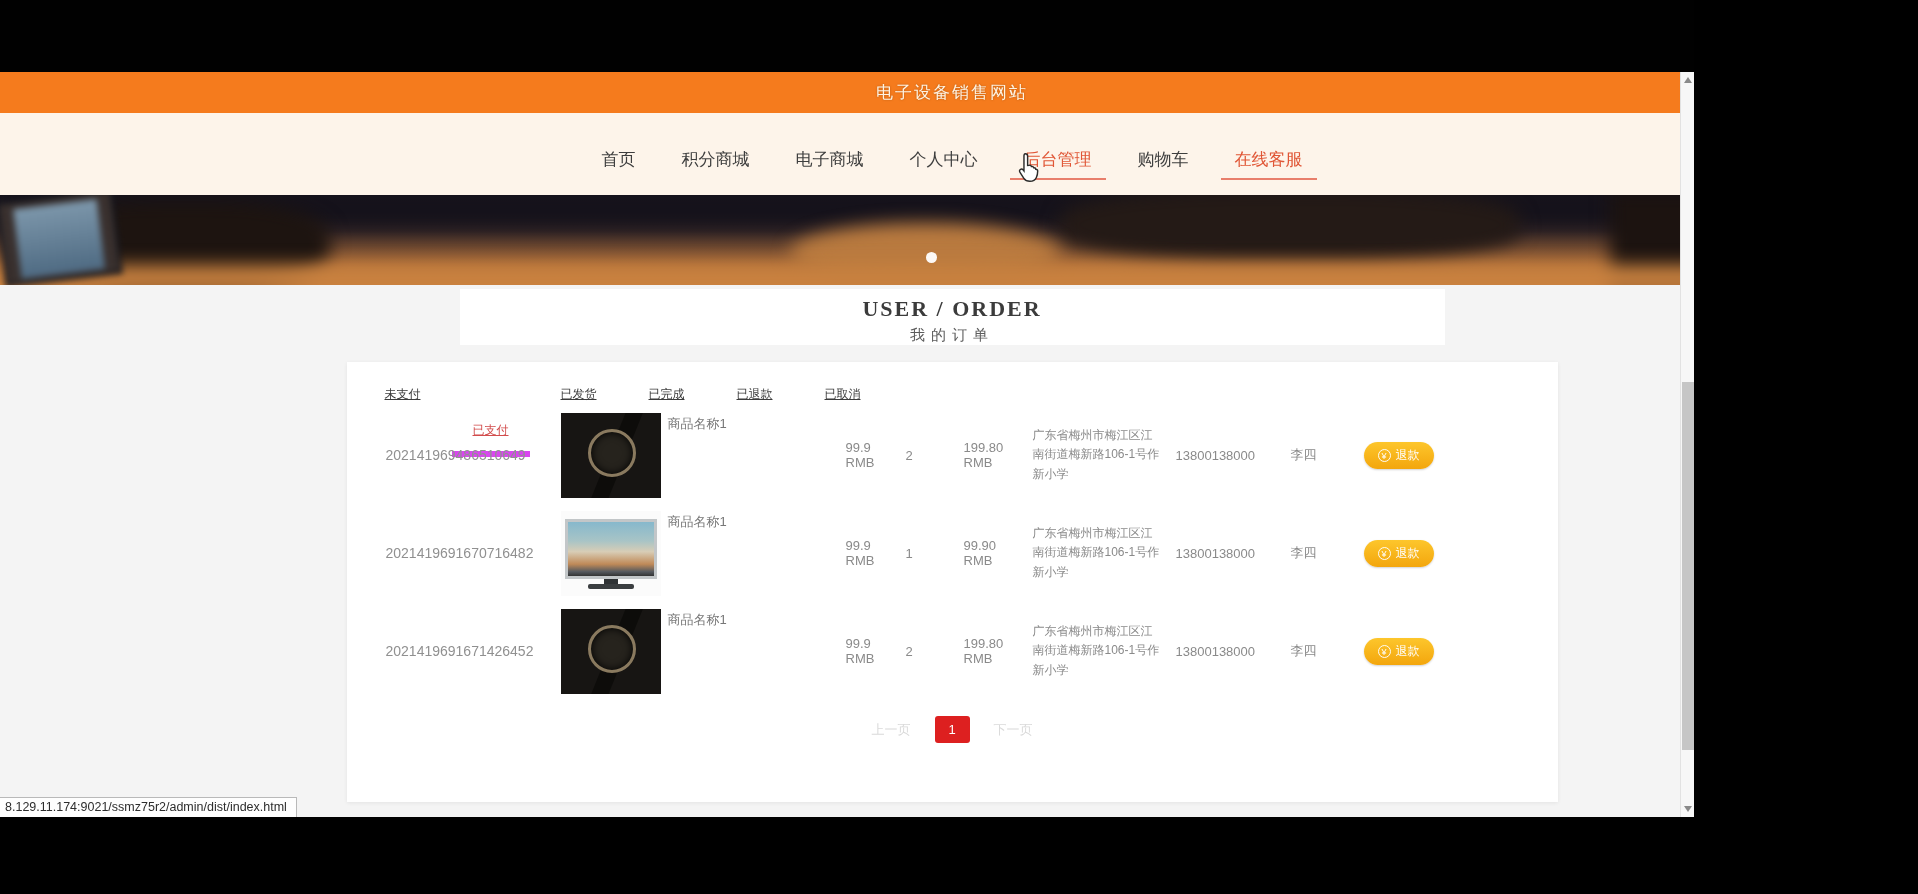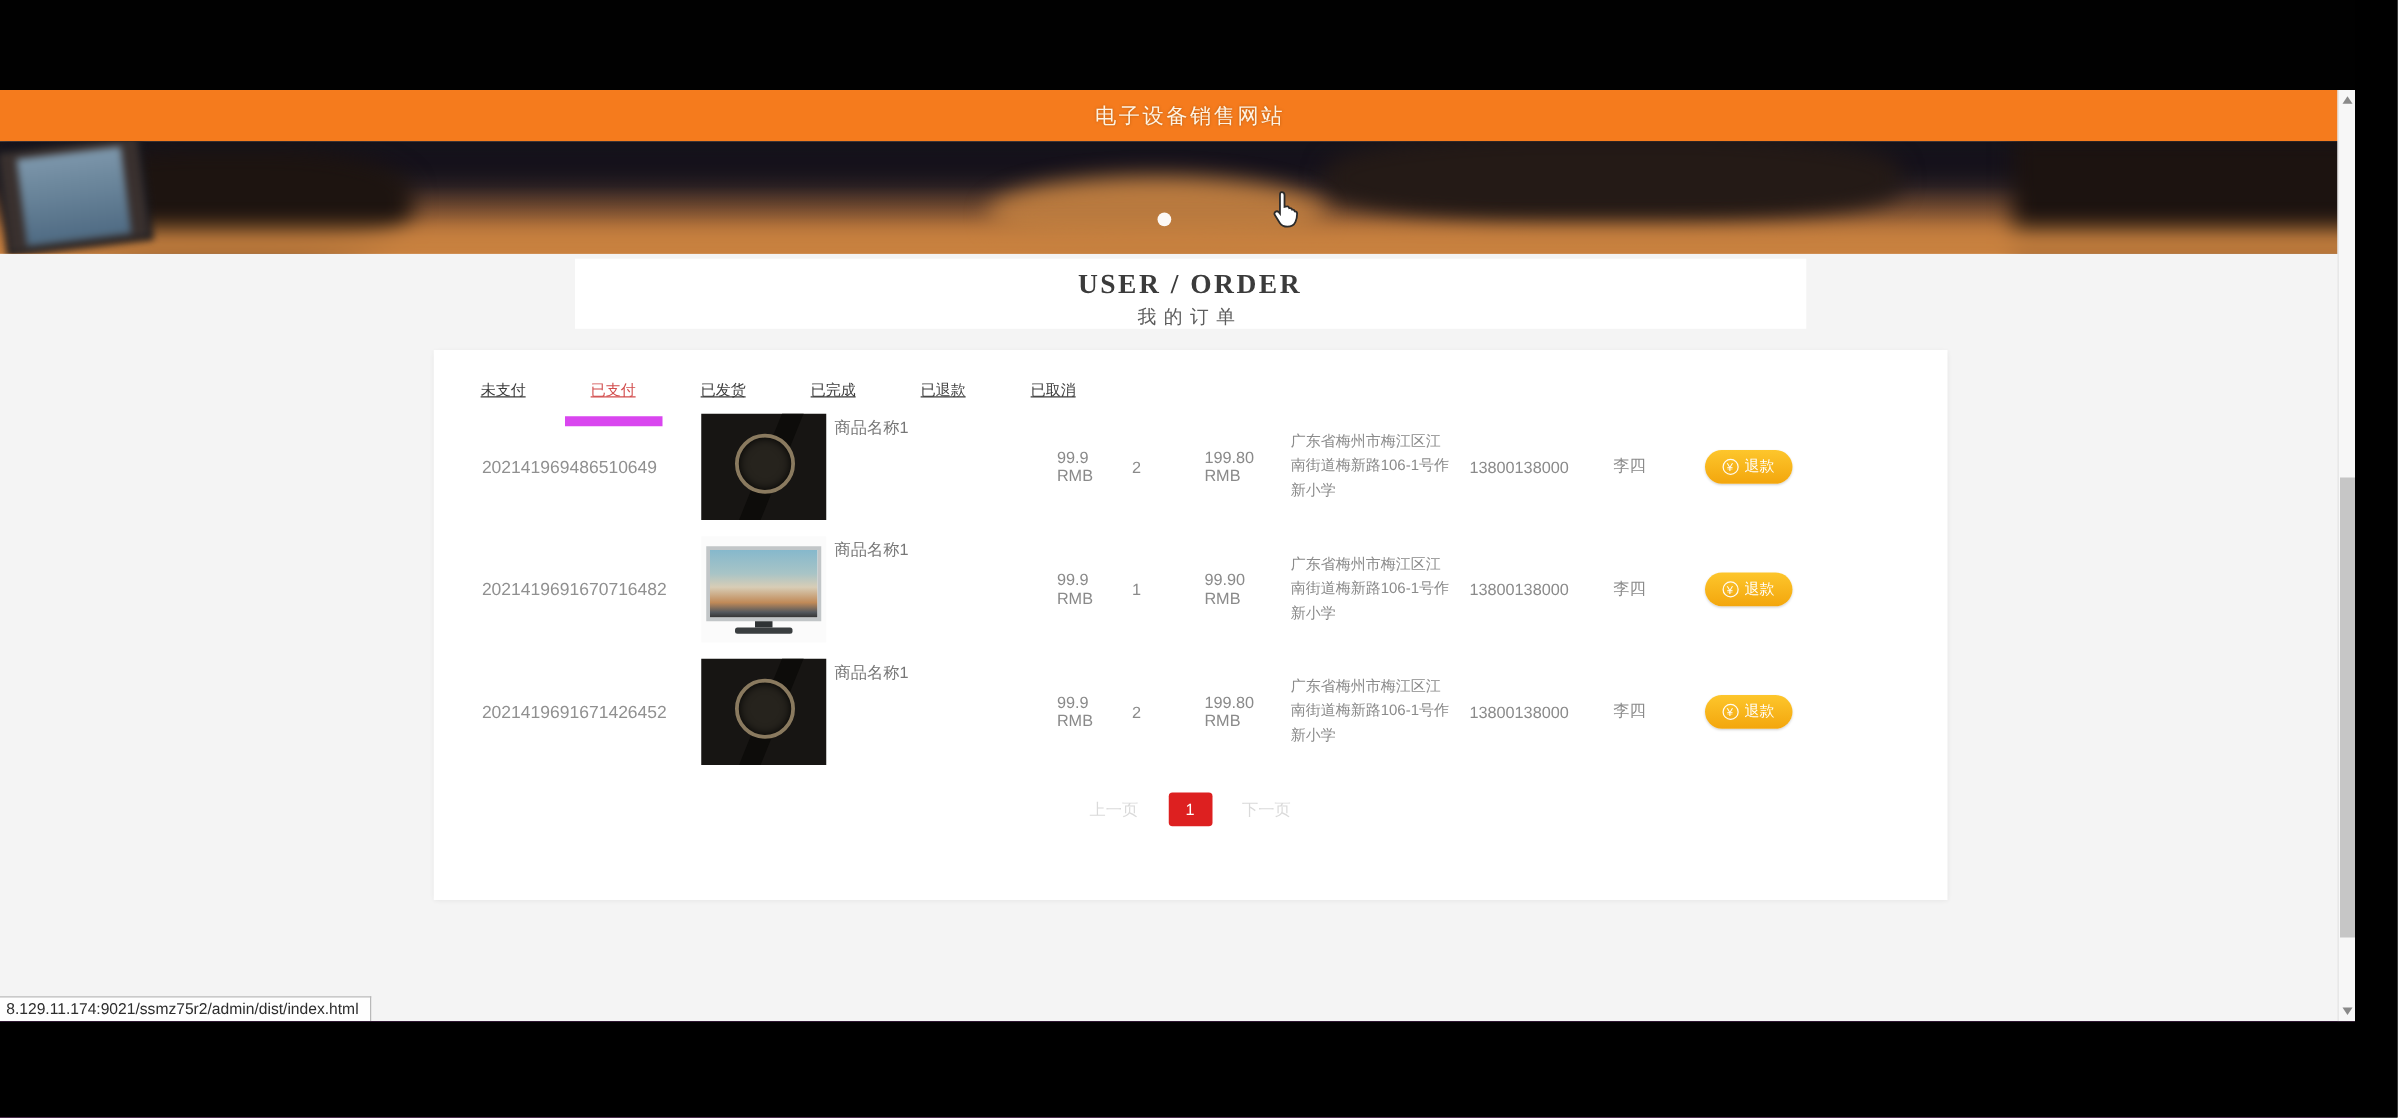--- a/index.html
+++ b/index.html
@@ -1,17 +1,17 @@
 <!DOCTYPE html>
 <html><head>
 <meta charset="utf-8">
 <style>
   html,body{margin:0;padding:0;background:#000;}
   *{box-sizing:border-box;font-family:"Liberation Sans","DejaVu Sans",sans-serif;}
-  .stage{position:relative;width:1884px;height:894px;background:#a21caf;overflow:hidden;}
+  .stage{position:relative;width:1694px;height:894px;background:#7dd3fc;overflow:hidden;}
 
   
   .page{position:absolute;left:0;top:72px;width:1904px;height:745px;background:#f4f4f4;overflow:hidden;}
 
   
   .appbar{height:41px;background:#f57b1d;display:flex;align-items:center;justify-content:center;}
   .appbar .title{color:#fff3e2;font-size:17px;letter-spacing:2px;text-shadow:0 0 2px rgba(120,60,0,.55);}
 
   
   .navbar{height:82px;background:#fdf4ea;display:flex;align-items:center;justify-content:center;gap:46px;padding-top:10px;}
@@ -35,21 +35,21 @@
   
   .heading-box{width:985px;height:56px;margin:4px auto 0;background:#fff;text-align:center;padding-top:7px;}
   .heading-en{font-family:"Liberation Serif","DejaVu Serif",serif;font-size:22px;letter-spacing:2px;color:#3b3b3b;font-weight:600;}
   .heading-zh{font-family:"Liberation Serif","DejaVu Serif",serif;font-size:15px;letter-spacing:6px;color:#5c5c5c;margin-top:4px;}
 
   
   .card{width:1211px;min-height:440px;margin:17px auto 0;background:#fff;box-shadow:0 1px 4px rgba(0,0,0,.07);padding-bottom:26px;}
 
   .tabs{display:flex;align-items:flex-start;padding:24px 0 0 38px;height:44px;}
   .tab{font-size:12px;color:#3c3c3c;margin-right:52px;cursor:pointer;padding-bottom:12px;white-space:nowrap;text-decoration:underline;}
-  .tab.active{color:#d24d4d;padding-left:21px;padding-right:21px;margin-left:-21px;margin-right:31px;border-bottom:8px solid #d946ef;}
+  .tab.active{color:#d24d4d;padding-left:21px;padding-right:21px;margin-left:-21px;margin-right:31px;border-bottom:6px solid #d946ef;margin-top:36px;}
 
   .grid{display:grid;grid-template-columns:175px 285px 60px 58px 69px 143px 115px 73px 1fr;padding:0 24px;}
   .grid > div{padding-left:15px;}
   .thead{height:36px;background:#f6f6f6;align-items:center;margin-top:14px;}
   .thead > div{font-size:13px;color:#9a9a9a;}
   .trow{min-height:98px;align-items:center;}
   .cell{font-size:13px;color:#8a8a8a;}
   .cell-order{font-size:14px;color:#909090;}
   .cell-prod{display:flex;gap:7px;align-items:flex-start;align-self:start;padding-top:7px;}
   .prod-name{font-size:13px;color:#777;margin-top:2px;white-space:nowrap;}
@@ -97,20 +97,29 @@
 
 <div class="stage">
   <div class="black-top"></div>
 
   <div class="page">
 
     <div class="appbar">
       <div class="title">电子设备销售网站</div>
     </div>
 
+    <div class="navbar">
+      <div class="nav-item">首页</div>
+      <div class="nav-item">积分商城</div>
+      <div class="nav-item">电子商城</div>
+      <div class="nav-item">个人中心</div>
+      <div class="nav-item hot">后台管理</div>
+      <div class="nav-item">购物车</div>
+      <div class="nav-item hot">在线客服</div>
+    </div>
 
     <div class="banner">
       <div class="blob b-top"></div>
       <div class="blob b-left"></div>
       <div class="blob b-right"></div>
       <div class="blob b-far"></div>
       <div class="blob b-mid"></div>
       <div class="blob b-bottom"></div>
       <div class="b-phone">
         <div class="b-phone-screen"></div>

